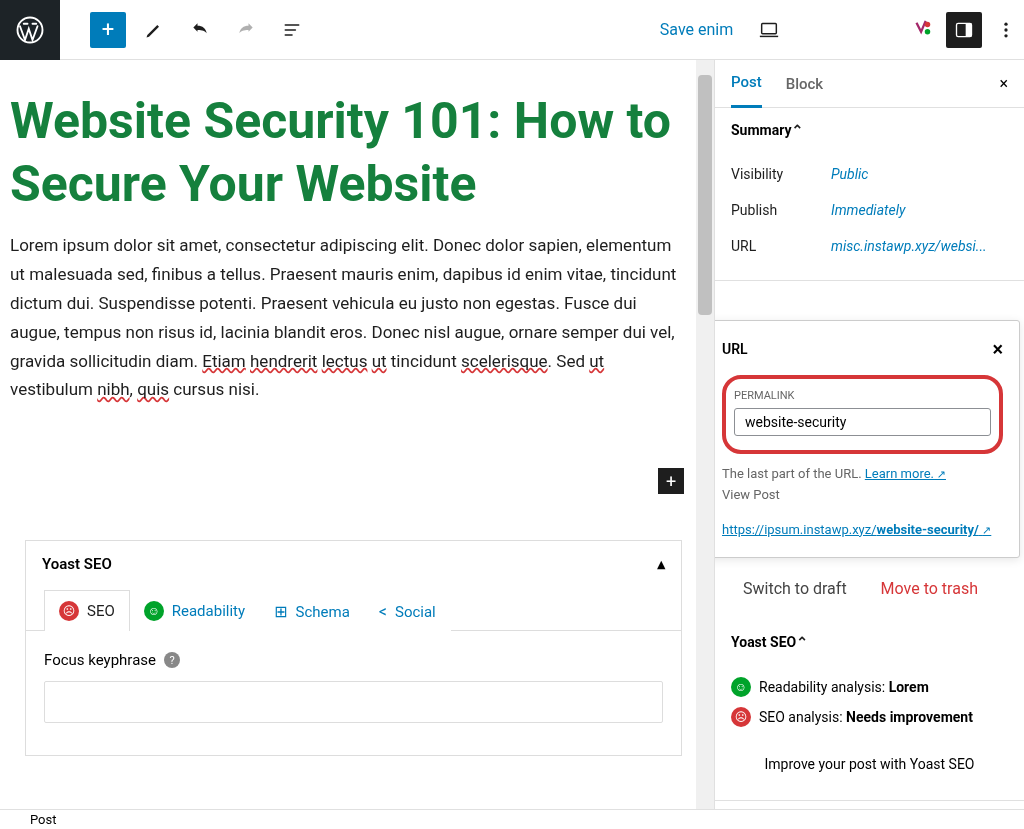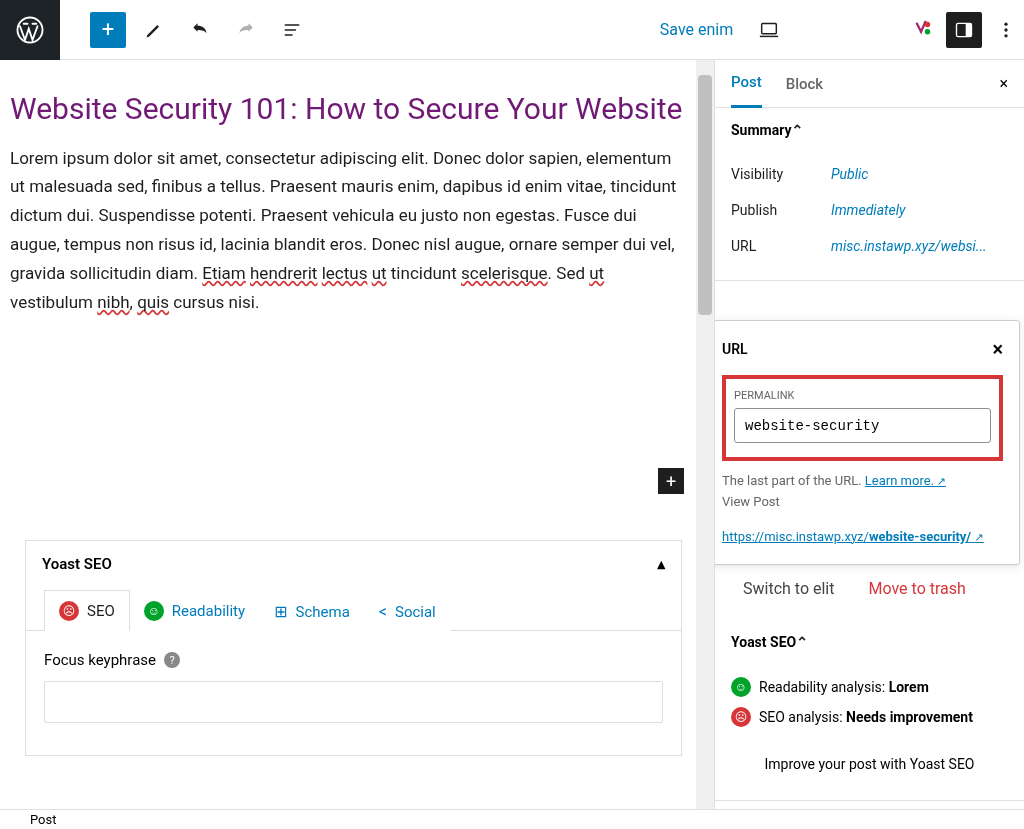--- a/index.html
+++ b/index.html
@@ -14,21 +14,21 @@
 .save-draft { color: #007cba; font-size: 14px; margin-right: 18px; }
 .preview-btn { width: 36px; height: 36px; display: flex; align-items: center; justify-content: center; margin-right: 14px; }
 .publish-btn { background: #007cba; color: #fff; padding: 10px 18px; border-radius: 2px; font-size: 14px; margin-right: 14px; }
 .yoast-icon { width: 36px; height: 36px; display: flex; align-items: center; justify-content: center; margin-right: 6px; }
 .settings-toggle { width: 36px; height: 36px; background: #1e1e1e; display: flex; align-items: center; justify-content: center; margin-right: 6px; border-radius: 2px; }
 .more-btn { width: 36px; display: flex; align-items: center; justify-content: center; }
 .main { display: flex; height: 749px; }
 .editor { flex: 1; position: relative; overflow: hidden; }
 .editor-scroll { position: absolute; right: 0; top: 0; width: 18px; height: 100%; background: #f0f0f0; }
 .editor-thumb { position: absolute; right: 2px; top: 15px; width: 14px; height: 240px; background: #c0c0c0; border-radius: 4px; }
-.post-title { font-size: 30px; font-weight: 400; line-height: 1.25; padding: 30px 20px 16px 10px; color: #701a75; }
+.post-title { font-size: 50px; font-weight: 700; line-height: 1.25; padding: 30px 20px 16px 10px; color: #15803d; }
 .post-body { font-size: 17px; line-height: 1.7; padding: 0 26px 0 10px; color: #1e1e1e; }
 .spellerr { text-decoration: underline wavy #d63638; text-decoration-skip-ink: none; }
 .add-below { position: absolute; right: 30px; top: 408px; width: 26px; height: 26px; background: #1e1e1e; color: #fff; display: flex; align-items: center; justify-content: center; font-size: 18px; }
 .yoast-panel { position: absolute; left: 25px; right: 32px; top: 480px; border: 1px solid #ddd; background: #fff; }
 .yoast-header { padding: 14px 16px; font-weight: 600; font-size: 15px; display: flex; justify-content: space-between; align-items: center; }
 .yoast-tabs { display: flex; border-bottom: 1px solid #ddd; padding-left: 18px; height: 44px; align-items: end; }
 .ytab { display: flex; align-items: center; gap: 8px; padding: 10px 14px; font-size: 15px; border: 1px solid #ddd; border-bottom: none; margin-right: -1px; color: #007cba; background: #fff; position: relative; top: 1px; }
 .ytab.active { color: #1e1e1e; z-index: 1; }
 .ytab:not(.active) { border-color: transparent; }
 .face { width: 20px; height: 20px; border-radius: 50%; display: flex; align-items: center; justify-content: center; font-size: 12px; color: #fff; }
@@ -49,23 +49,23 @@
 .side-sec { border-bottom: 1px solid #e0e0e0; }
 .sec-header { display: flex; justify-content: flex-start; padding: 14px 16px; font-weight: 700; font-size: 14px; }
 .chev { font-size: 14px; color: #1e1e1e; }
 .summary-rows { padding: 4px 0 16px; }
 .srow { display: flex; padding: 10px 16px; font-size: 14px; }
 .srow-label { width: 100px; color: #1e1e1e; }
 .srow-val { color: #007cba; font-style: italic; }
 .truncate { white-space: nowrap; overflow: hidden; text-overflow: ellipsis; max-width: 180px; display: inline-block; }
 .url-popover { position: absolute; top: 260px; left: -10px; right: 4px; background: #fff; border: 1px solid #ccc; box-shadow: 0 2px 10px rgba(0,0,0,.1); border-radius: 3px; padding: 16px; z-index: 5; }
 .pop-head { display: flex; justify-content: space-between; align-items: center; font-weight: 600; font-size: 14px; margin-bottom: 14px; }
-.permalink-box { border: 4px solid #d63638; border-radius: 0; padding: 10px 8px 14px; }
+.permalink-box { border: 4px solid #d63638; border-radius: 19px; padding: 10px 8px 14px; }
 .pl-label { font-size: 11px; text-transform: uppercase; color: #666; margin-bottom: 6px; }
-.pl-input { width: 100%; height: 35px; border: 1px solid #8c8f94; border-radius: 3px; padding: 0 10px; font-size: 14px; font-family: Liberation Mono, monospace; }
+.pl-input { width: 100%; height: 28px; border: 1px solid #8c8f94; border-radius: 3px; padding: 0 10px; font-size: 14px; }
 .pop-help { font-size: 13px; color: #666; margin-top: 10px; line-height: 1.6; }
 .pop-help a { color: #007cba; text-decoration: underline; }
 .full-url { color: #007cba; text-decoration: underline; font-size: 13px; margin-top: 12px; display: block; line-height: 1.8; }
 .full-url b { font-weight: 700; }
 .ext { font-size: 11px; }
 .bottom-actions { display: flex; gap: 10px; padding: 12px 16px; margin-top: 276px; }
 .switch-draft { border: 1px solid #ccc; padding: 10px 12px; font-size: 13px; border-radius: 2px; color: #444; }
 .trash { border: 1px solid #d63638; color: #d63638; padding: 10px 12px; font-size: 13px; border-radius: 2px; }
 .side-yoast-body { padding: 8px 16px 16px; font-size: 14px; }
 .analysis-row { display: flex; align-items: center; gap: 8px; padding: 5px 0; }
@@ -205,21 +205,21 @@
           <span class="srow-val">Immediately</span>
         </div>
         <div class="srow">
           <span class="srow-label">URL</span>
           <span class="srow-val truncate">misc.instawp.xyz/websi...</span>
         </div>
       </div>
     </div>
 
     <div class="bottom-actions">
-      <button class="switch-draft btn">Switch to elit</button>
+      <button class="switch-draft btn">Switch to draft</button>
       <button class="trash btn">Move to trash</button>
     </div>
 
     <div class="side-sec">
       <div class="sec-header">
         <span>Yoast SEO</span>
         <span class="chev">⌃</span>
       </div>
       <div class="side-yoast-body">
         <div class="analysis-row">
@@ -240,21 +240,21 @@
         <button class="btn" style="font-size:20px;font-weight:600;">×</button>
       </div>
       <div class="permalink-box">
         <div class="pl-label">PERMALINK</div>
         <input class="pl-input" value="website-security" style="">
       </div>
       <div class="pop-help">
         <span>The last part of the URL. </span><a href="#"><span>Learn more.</span><span class="ext"> ↗</span></a><br>
         <span>View Post</span>
       </div>
-      <a class="full-url" href="#"><span>https://misc.instawp.xyz/</span><b>website-security/</b> <span class="ext">↗</span></a>
+      <a class="full-url" href="#"><span>https://ipsum.instawp.xyz/</span><b>website-security/</b> <span class="ext">↗</span></a>
     </div>
   </div>
 </div>
 
 <div class="footer">
   <div class="footer-inner">
       <span>Post</span>
     </div>
 </div>
 

